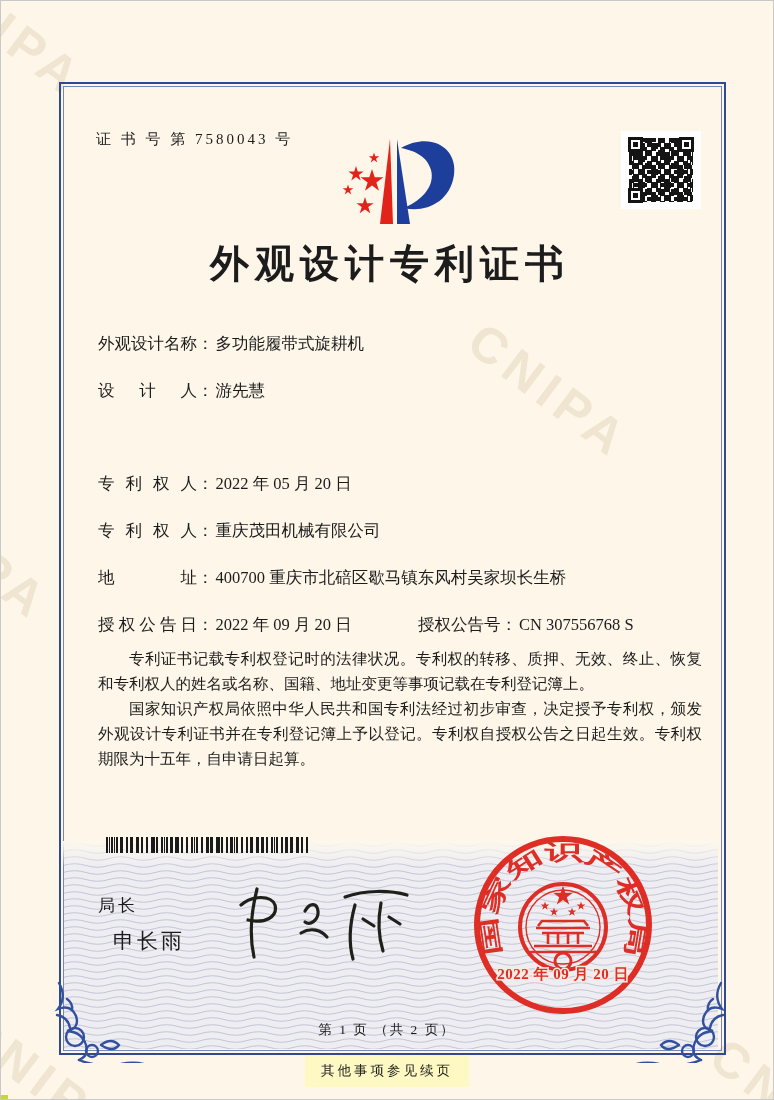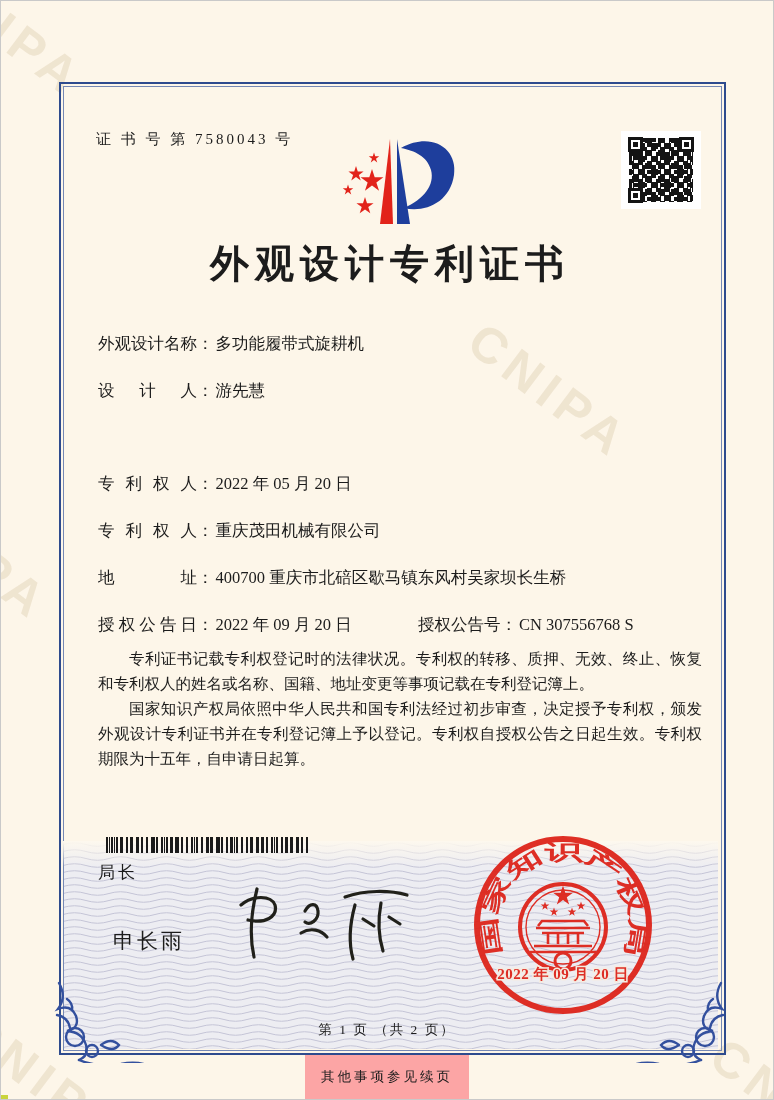--- a/index.html
+++ b/index.html
@@ -52,32 +52,32 @@
   .paras{position:absolute;left:97px;top:645px;width:604px;font-size:15.5px;
     line-height:25px;text-align:justify;z-index:4;}
   .paras p{margin:0;text-indent:2em;}
   
   .barcode{position:absolute;left:105px;top:836px;width:205px;height:16px;z-index:4;
     background:
       repeating-linear-gradient(90deg,#1a1a1a 0 2px,transparent 2px 5px),
       repeating-linear-gradient(90deg,#1a1a1a 0 1px,transparent 1px 8px),
       repeating-linear-gradient(90deg,transparent 0 3px,#1a1a1a 3px 4px,transparent 4px 11px);}
   
-  .sigtitle{position:absolute;left:97px;top:860px;font-size:17px;letter-spacing:3px;
+  .sigtitle{position:absolute;left:97px;top:893px;font-size:17px;letter-spacing:3px;
     font-family:"Liberation Sans","DejaVu Sans",sans-serif;z-index:4;}
   .signame{position:absolute;left:112px;top:926px;font-size:21px;letter-spacing:3px;
     font-family:"Liberation Sans","DejaVu Sans",sans-serif;z-index:4;}
   .sigscript{position:absolute;left:220px;top:866px;z-index:4;}
   
   .seal{position:absolute;left:467px;top:831px;z-index:5;opacity:.93;}
   
   .pageline{position:absolute;left:0;top:1020px;width:100%;text-align:center;
     font-size:13.5px;letter-spacing:2px;z-index:4;}
   .contnote{position:absolute;left:50%;top:1054px;transform:translateX(-50%);
-    background:#fca5a5;padding:13px 16px;font-size:13.5px;letter-spacing:3px;z-index:4;}
+    background:#fef9c3;padding:7px 16px;font-size:13.5px;letter-spacing:3px;z-index:4;}
   .artifact{position:absolute;left:0;top:1094px;width:7px;height:6px;background:#c9d43c;z-index:6;}
 </style>
 </head>
 <body>
 
 <div class="page">
 
   <span class="wm" style="left:2px;top:28px">CNIPA</span>
   <span class="wm" style="left:548px;top:390px">CNIPA</span>
   <span class="wm" style="left:-32px;top:552px">CNIPA</span>

